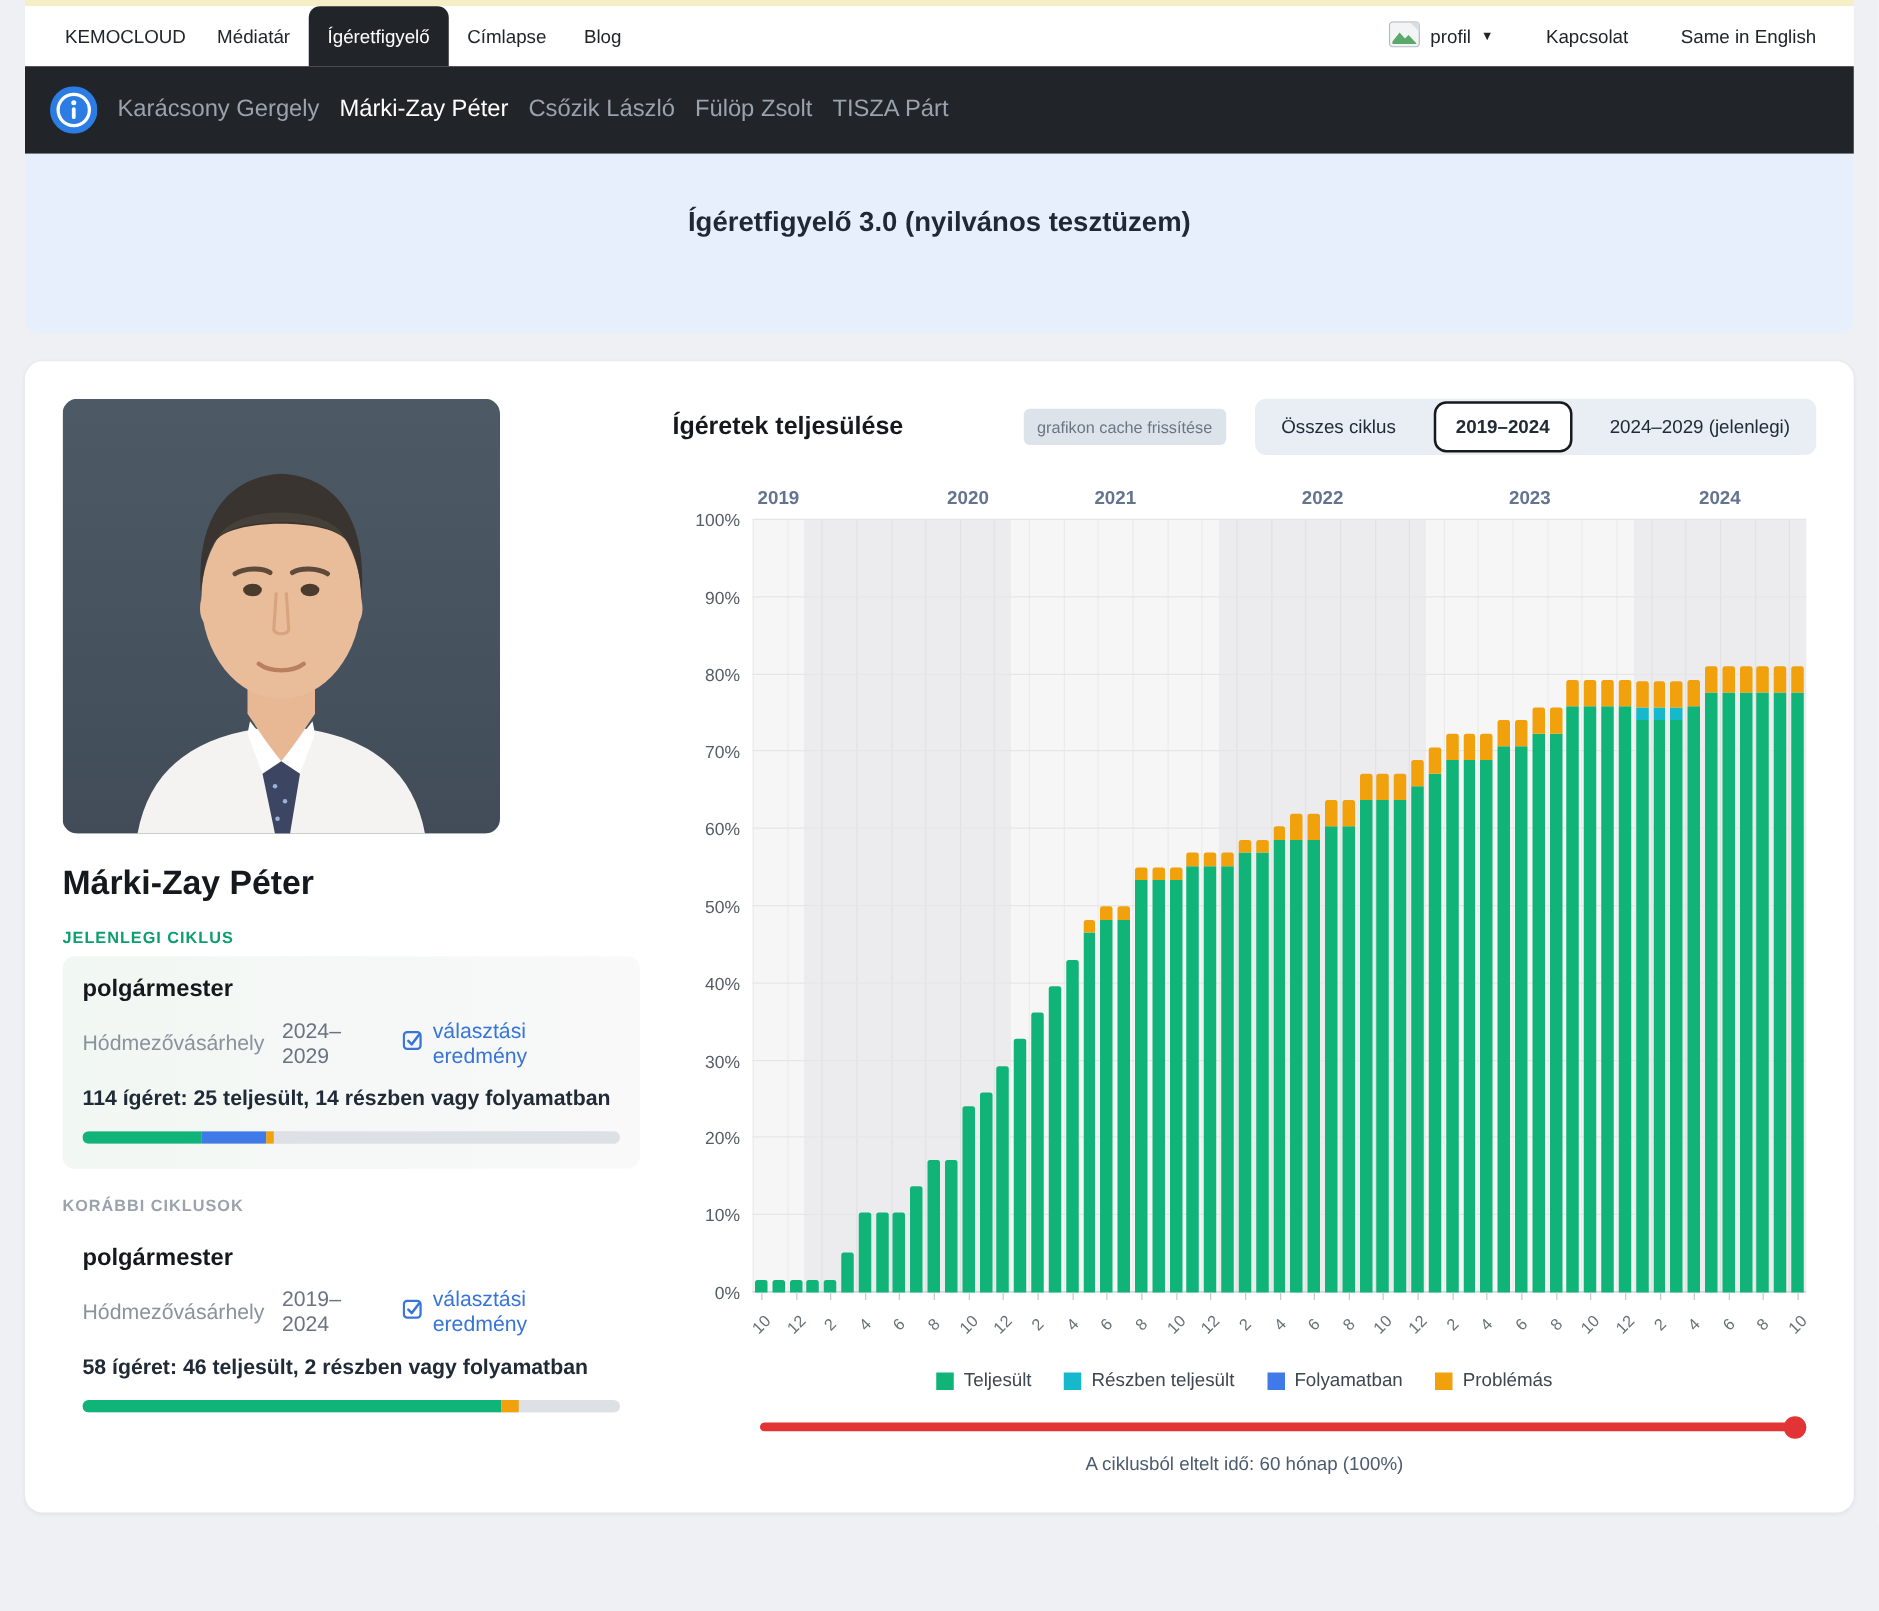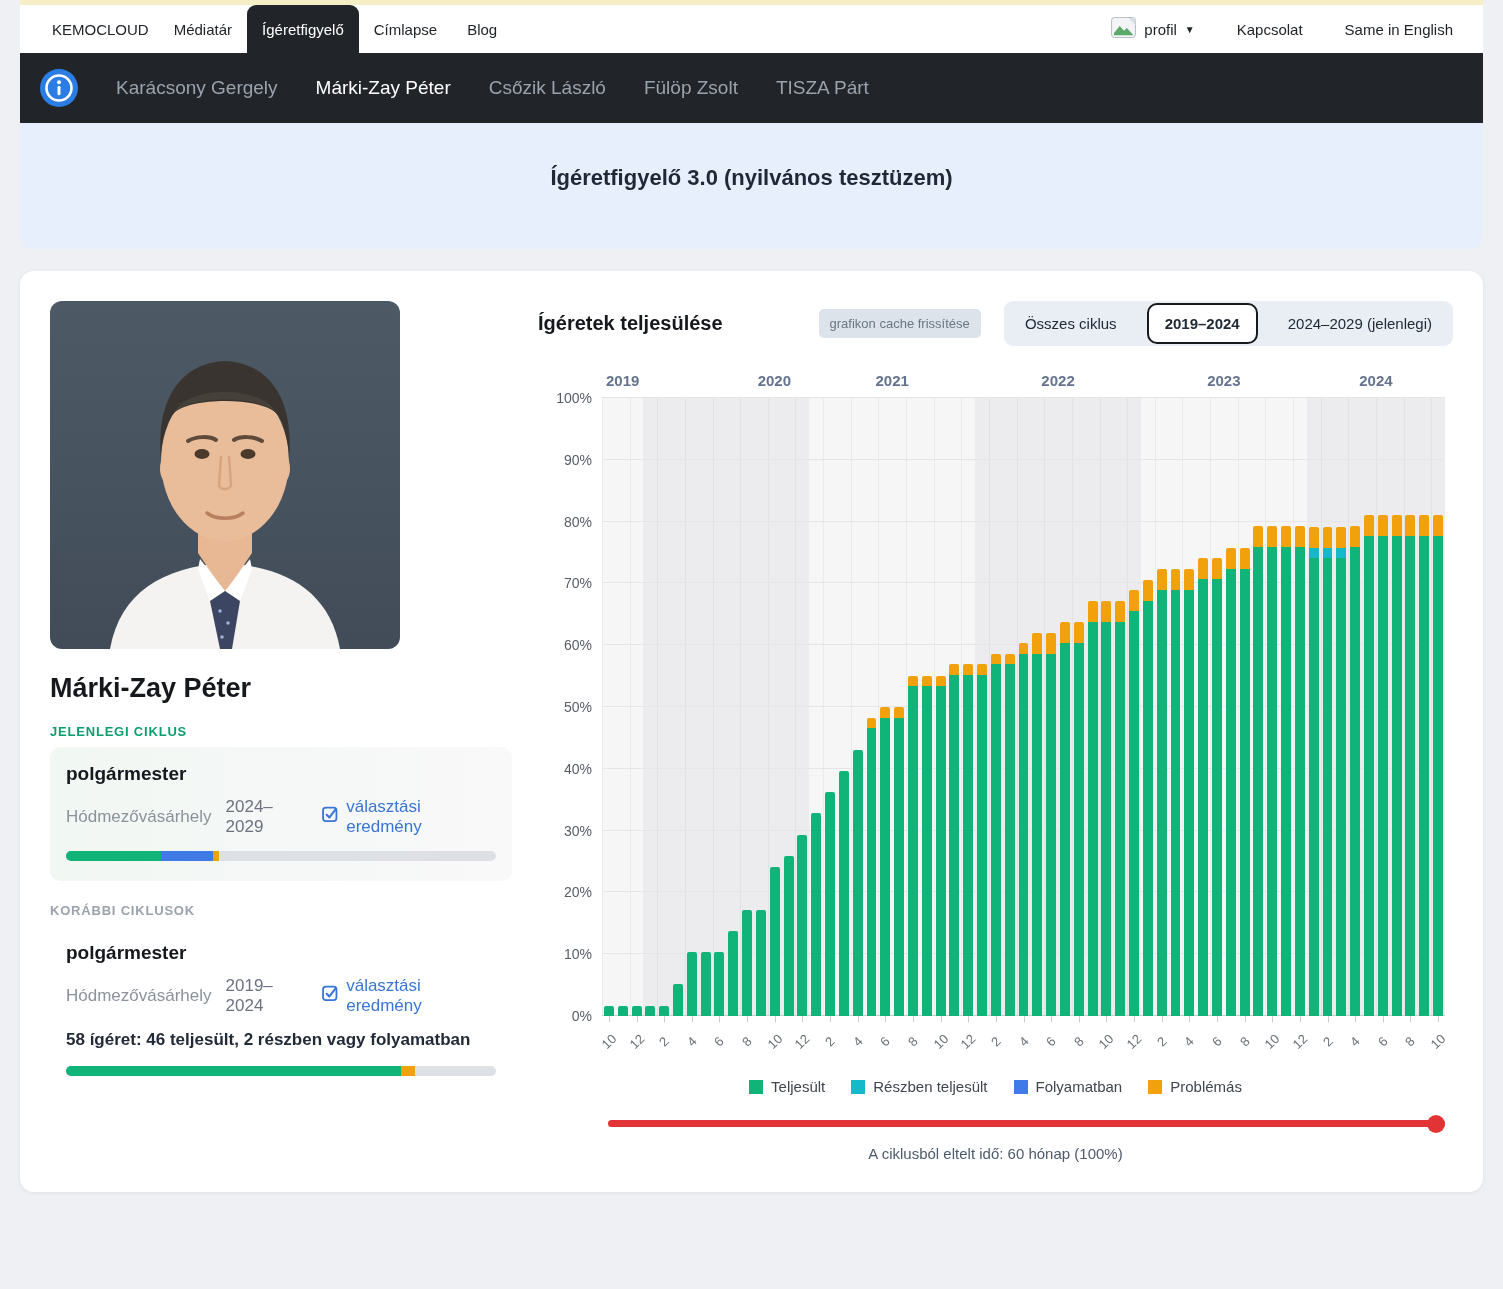--- a/index.html
+++ b/index.html
@@ -16,28 +16,28 @@
   .cream-strip { height:5px; background:#f6eec6; }
   .topbar { background:#fff; height:48px; display:flex; align-items:stretch; padding:0 2px 0 22px; font-size:15px; }
   .brand { display:flex; align-items:center; padding:0 10px; font-weight:400; color:#212529; cursor:pointer; }
   .top-tab { display:flex; align-items:center; padding:0 15px; color:#212529; cursor:pointer; }
   .top-tab.active { background:#212529; color:#fff; border-radius:9px 9px 0 0; }
   .topbar-right { margin-left:auto; display:flex; align-items:center; gap:42px; padding-right:28px; }
   .profil-wrap { display:flex; align-items:center; gap:8px; cursor:pointer; }
   .caret { font-size:10px; color:#212529; }
 
   
-  .person-nav { background:#212529; height:70px; display:flex; align-items:center; gap:38px; padding:0 20px; }
+  .person-nav { background:#212529; height:70px; display:flex; align-items:center; gap:16px; padding:0 20px; }
   .info-badge { width:38px; height:38px; flex:0 0 38px; }
   .person-link { color:#9aa2ab; font-size:19px; text-decoration:none; cursor:pointer; }
   .person-link.active { color:#ffffff; }
 
   
   .notice { background:#e8effc; border-radius:0 0 12px 12px; text-align:center; padding:42px 40px 36px; }
-  .notice-title { font-size:22px; font-weight:bold; color:#1f2837; margin-bottom:22px; }
+  .notice-title { font-size:22px; font-weight:bold; color:#1f2837; margin-bottom:40px; }
   .notice-body { font-size:18px; color:#3a4a60; line-height:1.75; max-width:1390px; margin:0 auto 30px; }
   .cta-btn { display:inline-flex; align-items:center; gap:10px; background:#3b76e1; color:#fff; font-size:17px; font-weight:bold;
              border:none; border-radius:8px; padding:13px 26px; cursor:pointer; font-family:inherit; }
 
   
   .main-card { background:#fff; border-radius:14px; margin-top:22px; padding:30px; display:flex; gap:26px;
                box-shadow:0 1px 4px rgba(20,30,50,.07); min-height:880px; }
   .left-col { width:462px; flex:0 0 462px; }
   .photo { width:350px; height:348px; border-radius:12px; overflow:hidden; display:block; }
   .person-name { font-size:27px; font-weight:bold; color:#15181c; margin:24px 0 20px; }
@@ -186,20 +186,21 @@
           <a class="result-link">
             <span>
               <svg width="17" height="17" viewBox="0 0 16 16">
                 <rect x="1" y="1.6" width="12.6" height="12.6" rx="2.6" fill="none" stroke="#3875d7" stroke-width="1.7"></rect>
                 <path d="M4.4 8.2 L7 10.8 L12.6 3.4" stroke="#3875d7" stroke-width="1.9" fill="none" stroke-linecap="round" stroke-linejoin="round"></path>
               </svg>
             </span>
             <span>választási eredmény</span>
           </a>
         </div>
+        <div class="summary">114 ígéret: 25 teljesült, 14 részben vagy folyamatban</div>
         <div class="progress">
           <span class="seg-green" style="width: 22%;"></span>
           <span class="seg-blue" style="width: 12.3%;"></span>
           <span class="seg-orange" style="width: 1.2%;"></span>
         </div>
       </div>
 
       <div class="section-label previous">KORÁBBI CIKLUSOK</div>
       <div class="term-card">
         <div class="position-title">polgármester</div>

